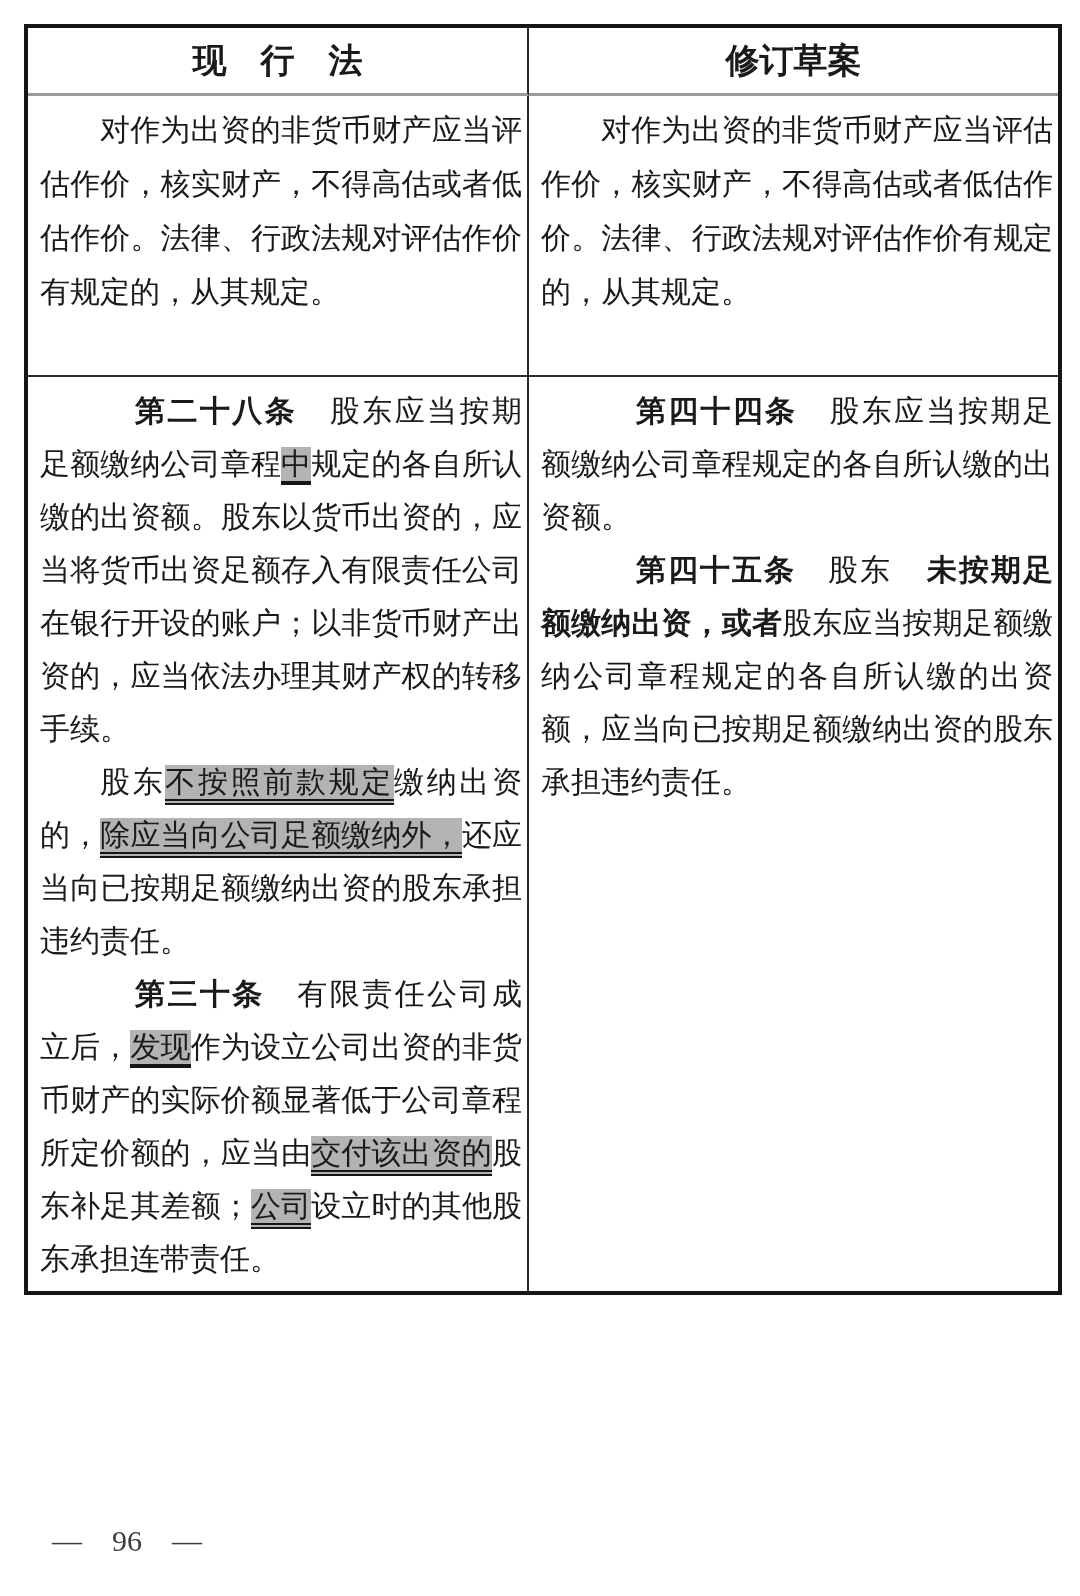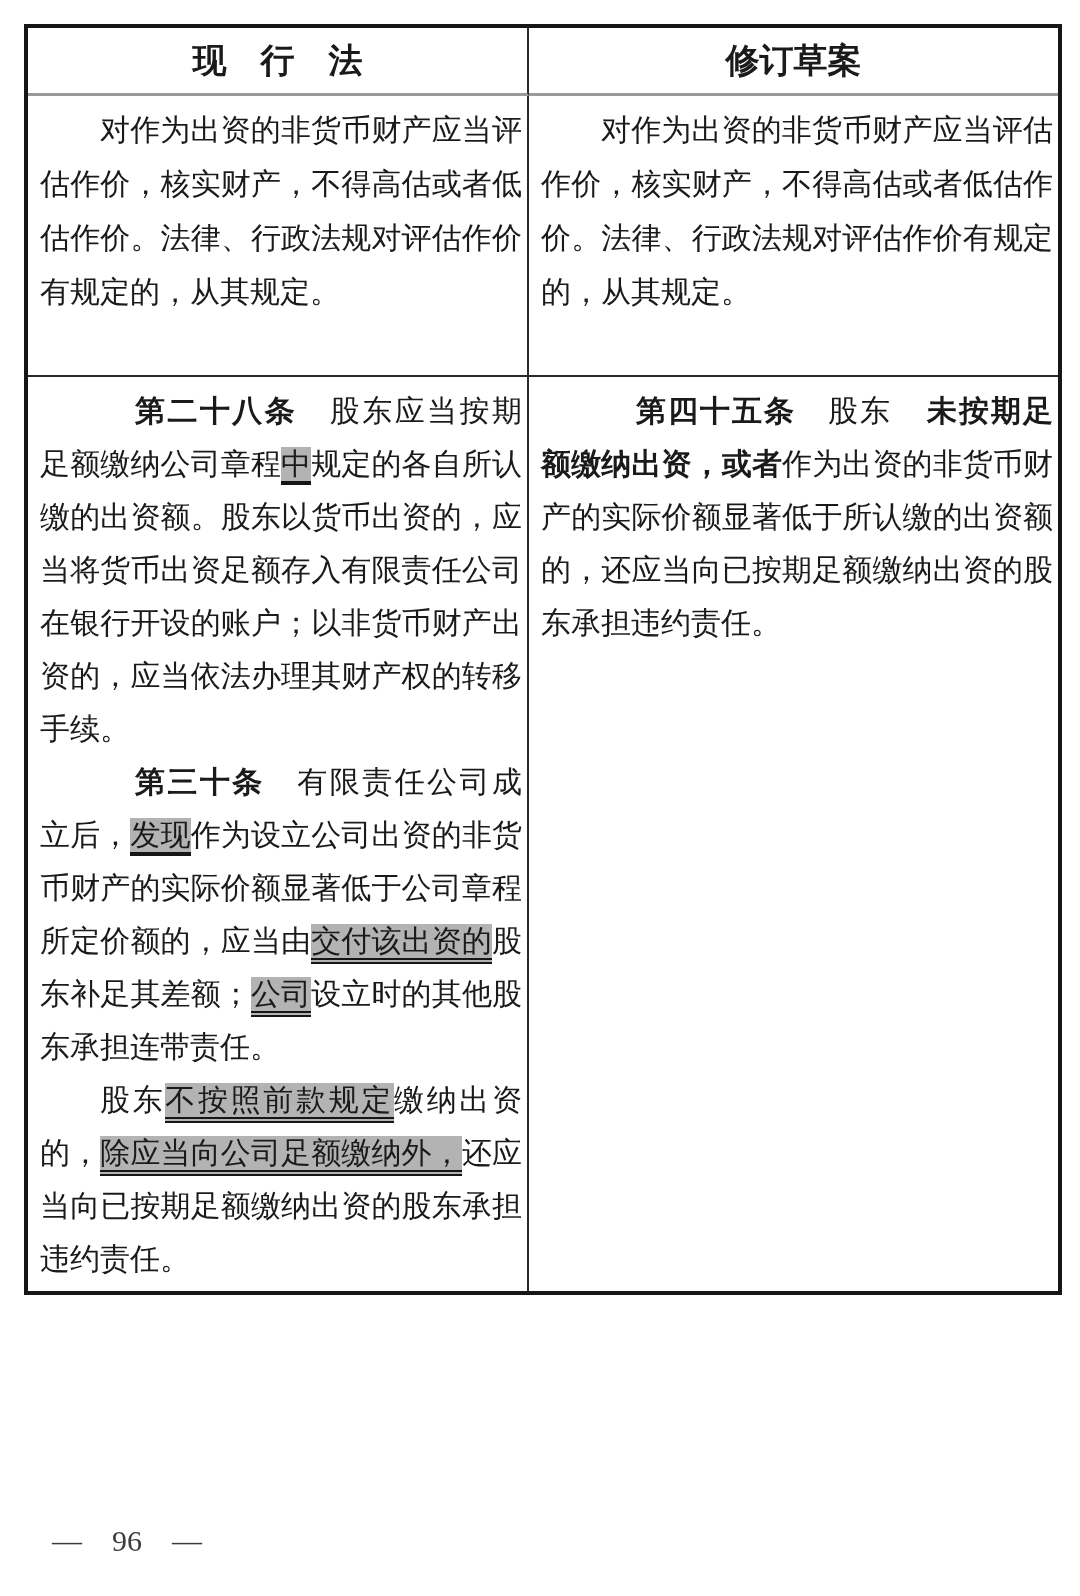--- a/index.html
+++ b/index.html
@@ -72,25 +72,26 @@
 
     <div class="td row1 col-left">
         <p class="para"><span>对作为出资的非货币财产应当评估作价，核实财产，不得高估或者低估作价。法律、行政法规对评估作价有规定的，从其规定。</span></p>
       </div>
     <div class="td row1">
         <p class="para"><span>对作为出资的非货币财产应当评估作价，核实财产，不得高估或者低估作价。法律、行政法规对评估作价有规定的，从其规定。</span></p>
       </div>
 
     <div class="td col-left">
         <p class="para"><span class="seg-bold">第二十八条</span><span>　股东应当按期足额缴纳公司章程</span><span class="seg-hl seg-hl-solid">中</span><span>规定的各自所认缴的出资额。股东以货币出资的，应当将货币出资足额存入有限责任公司在银行开设的账户；以非货币财产出资的，应当依法办理其财产权的转移手续。</span></p>
+        <p class="para"><span>股东</span><span class="seg-hl seg-hl-double">不按照前款规定</span><span>缴纳出资的，</span><span class="seg-hl seg-hl-double">除应当向公司足额缴纳外，</span><span>还应当向已按期足额缴纳出资的股东承担违约责任。</span></p>
         <p class="para"><span class="seg-bold">第三十条</span><span>　有限责任公司成立后，</span><span class="seg-hl seg-hl-solid">发现</span><span>作为设立公司出资的非货币财产的实际价额显著低于公司章程所定价额的，应当由</span><span class="seg-hl seg-hl-double">交付该出资的</span><span>股东补足其差额；</span><span class="seg-hl seg-hl-double">公司</span><span>设立时的其他股东承担连带责任。</span></p>
-        <p class="para"><span>股东</span><span class="seg-hl seg-hl-double">不按照前款规定</span><span>缴纳出资的，</span><span class="seg-hl seg-hl-double">除应当向公司足额缴纳外，</span><span>还应当向已按期足额缴纳出资的股东承担违约责任。</span></p>
       </div>
     <div class="td">
-        <p class="para"><span class="seg-bold">第四十五条</span><span>　股东</span><span class="seg-bold">未按期足额缴纳出资，或者</span><span>作为出资的非货币财产的实际价额显著低于所认缴的出资额的，还应当向已按期足额缴纳出资的股东承担违约责任。</span></p>
+        <p class="para"><span class="seg-bold">第四十四条</span><span>　股东应当按期足额缴纳公司章程规定的各自所认缴的出资额。</span></p>
+        <p class="para"><span class="seg-bold">第四十五条</span><span>　股东</span><span class="seg-bold">未按期足额缴纳出资，或者</span><span>股东应当按期足额缴纳公司章程规定的各自所认缴的出资额，应当向已按期足额缴纳出资的股东承担违约责任。</span></p>
       </div>
 
   </div>
 
   <div class="footer">
     <span class="dash">—</span>
     <span>96</span>
     <span class="dash">—</span>
   </div>
 </div>

